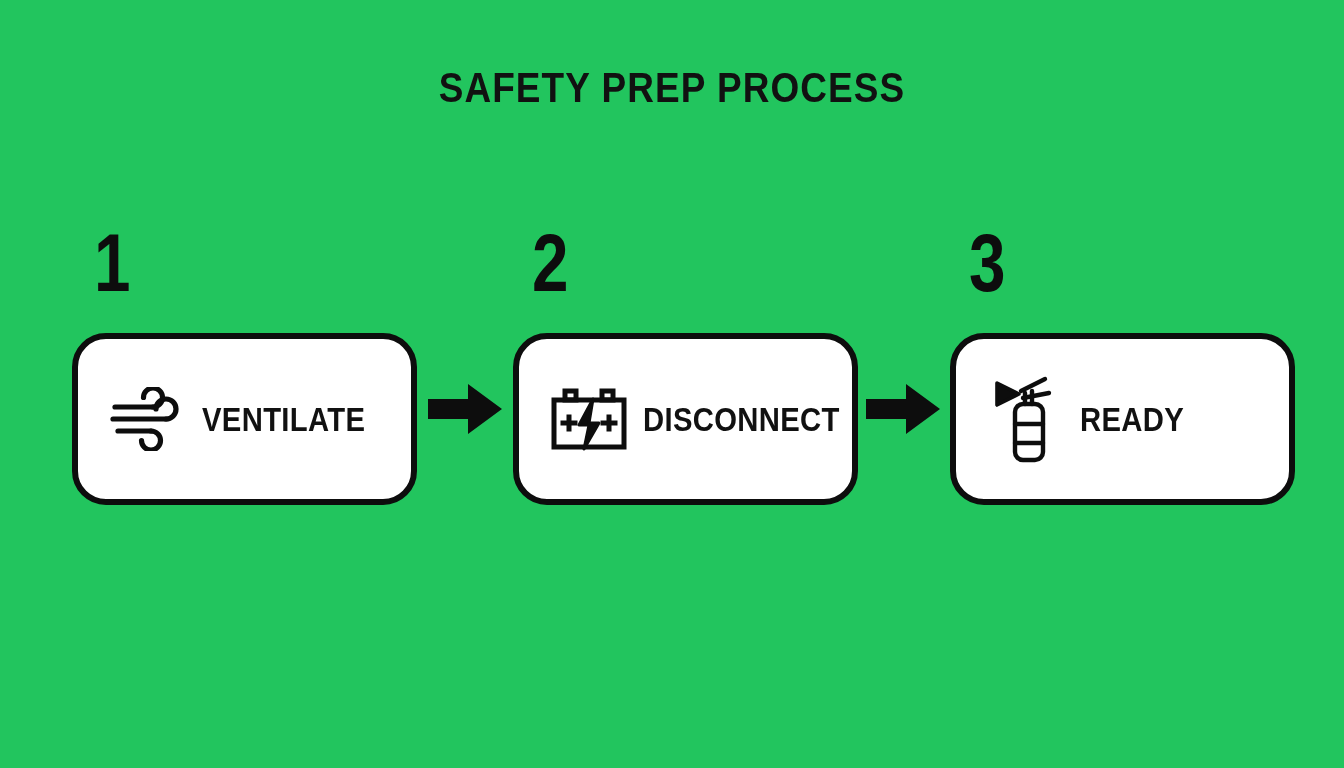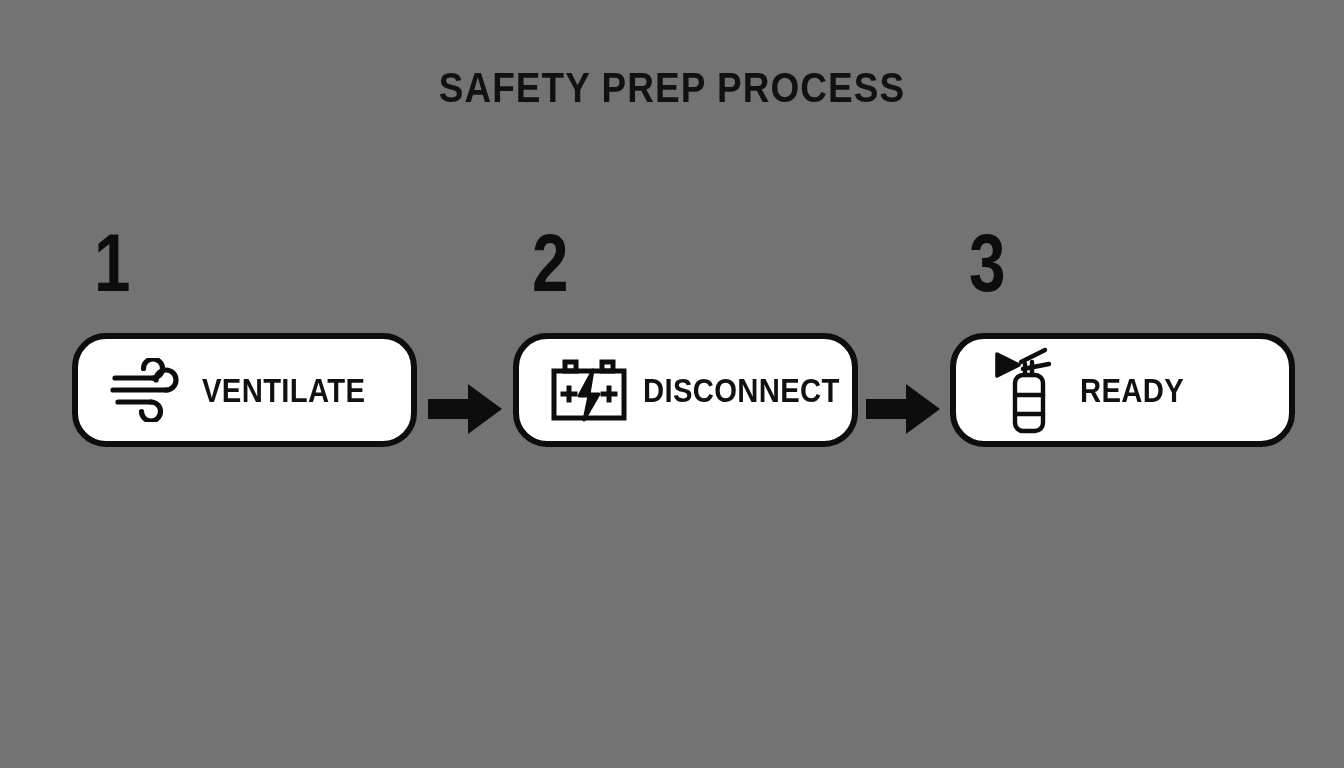--- a/index.html
+++ b/index.html
@@ -11,21 +11,21 @@
     width: 1344px;
     height: 768px;
     background: #fdfdfd;
     font-family: "Liberation Sans", sans-serif;
     overflow: hidden;
   }
   #canvas {
     position: relative;
     width: 1344px;
     height: 768px;
-    background: #737373;
+    background: #22c55e;
   }
 
   
   .title {
     position: absolute;
     left: 0;
     top: 64px;
     width: 1344px;
     text-align: center;
     font-family: "Liberation Sans", sans-serif;
@@ -52,21 +52,21 @@
   }
   .num-1 { left: 94px; }
   .num-2 { left: 532px; }
   .num-3 { left: 969px; }
 
   
   .card {
     position: absolute;
     top: 333px;
     width: 345px;
-    height: 114px;
+    height: 172px;
     box-sizing: border-box;
     border: 6px solid #0d0d0d;
     border-radius: 34px;
     background: #ffffff;
     display: flex;
     flex-direction: row;
     align-items: center;
     justify-content: flex-start;
   }
   .card-1 { left: 72px; }

